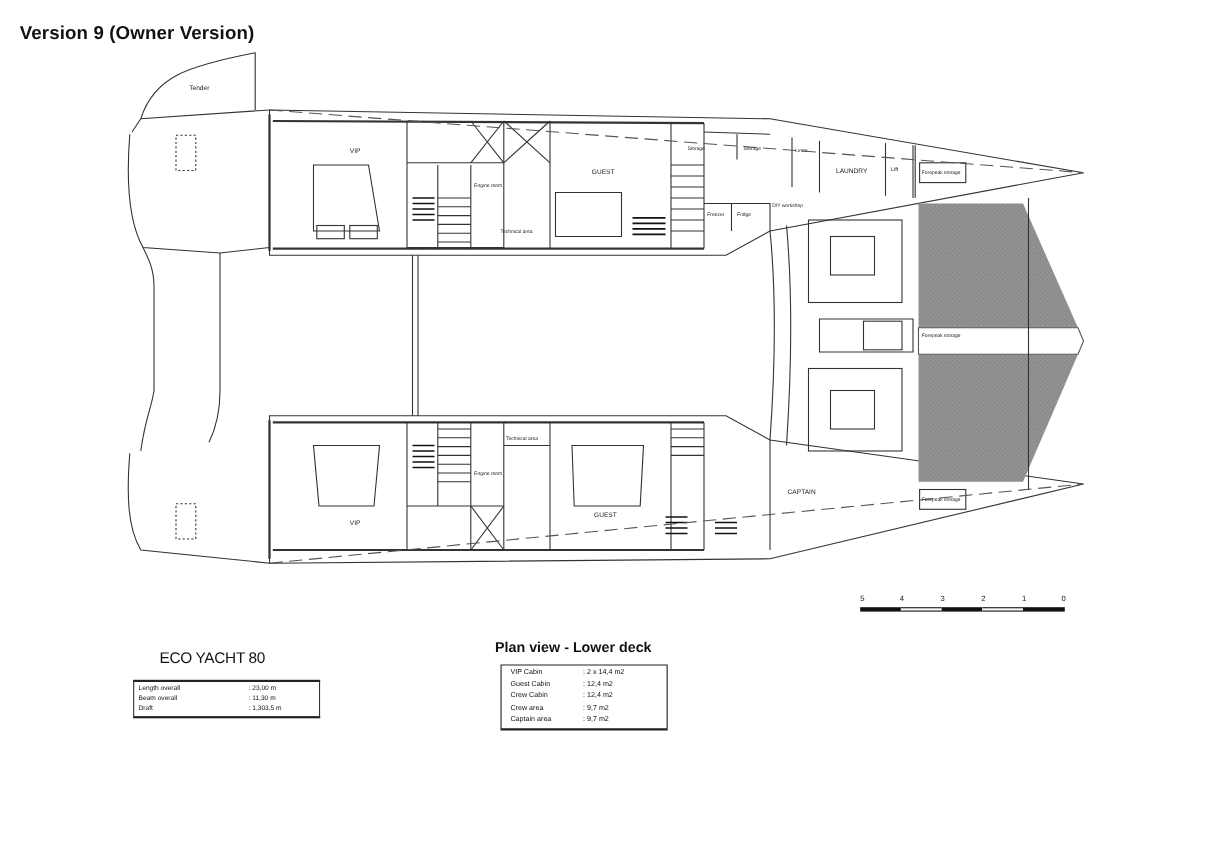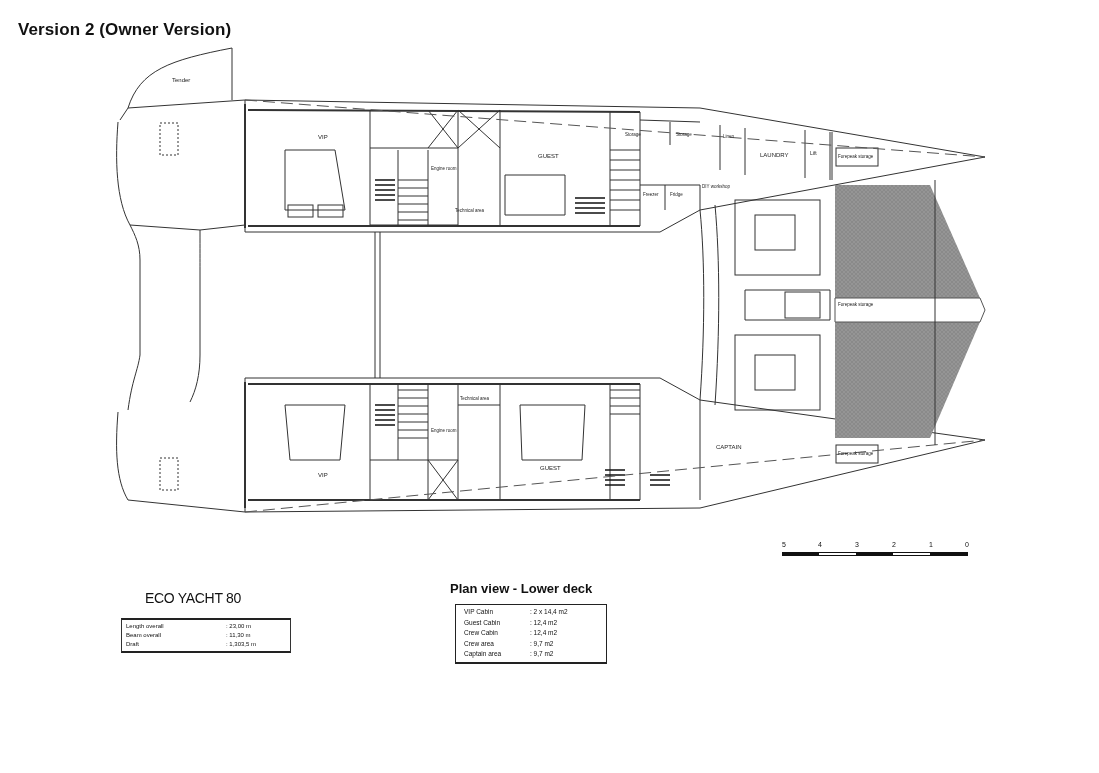--- a/index.html
+++ b/index.html
@@ -15,21 +15,21 @@
   .plan-title { position:absolute; left:450px; top:581px; font-size:13px;font-weight:bold; }
   .area-box { position:absolute; left:455px; top:604px; width:134px; border:1.5px solid #222; border-bottom-width:2px; padding:2px 8px; font-size:6.5px; line-height:10.5px; }
   .area-box .row .k { width:66px; }
   .scale { position:absolute; left:782px; top:541px; width:190px; height:20px; }
   .scale .tick { position:absolute; top:0; font-size:7px; }
   .scale .bar { position:absolute; top:11px; height:4px; }
 </style>
 </head>
 <body>
 
-<div class="title">Version 2 (Owner Version)</div>
+<div class="title">Version 9 (Owner Version)</div>
 
 <svg class="plan" width="1099" height="560" viewBox="0 0 1099 560" xmlns="http://www.w3.org/2000/svg">
   <defs>
     <pattern id="net" width="4" height="4" patternUnits="userSpaceOnUse">
       <rect width="4" height="4" fill="#8a8a8a"></rect>
       <path d="M0 0 L4 4 M4 0 L0 4" stroke="#9c9c9c" stroke-width="0.6"></path>
     </pattern>
   </defs>
   <g fill="none" stroke="#333" stroke-width="1">
 

